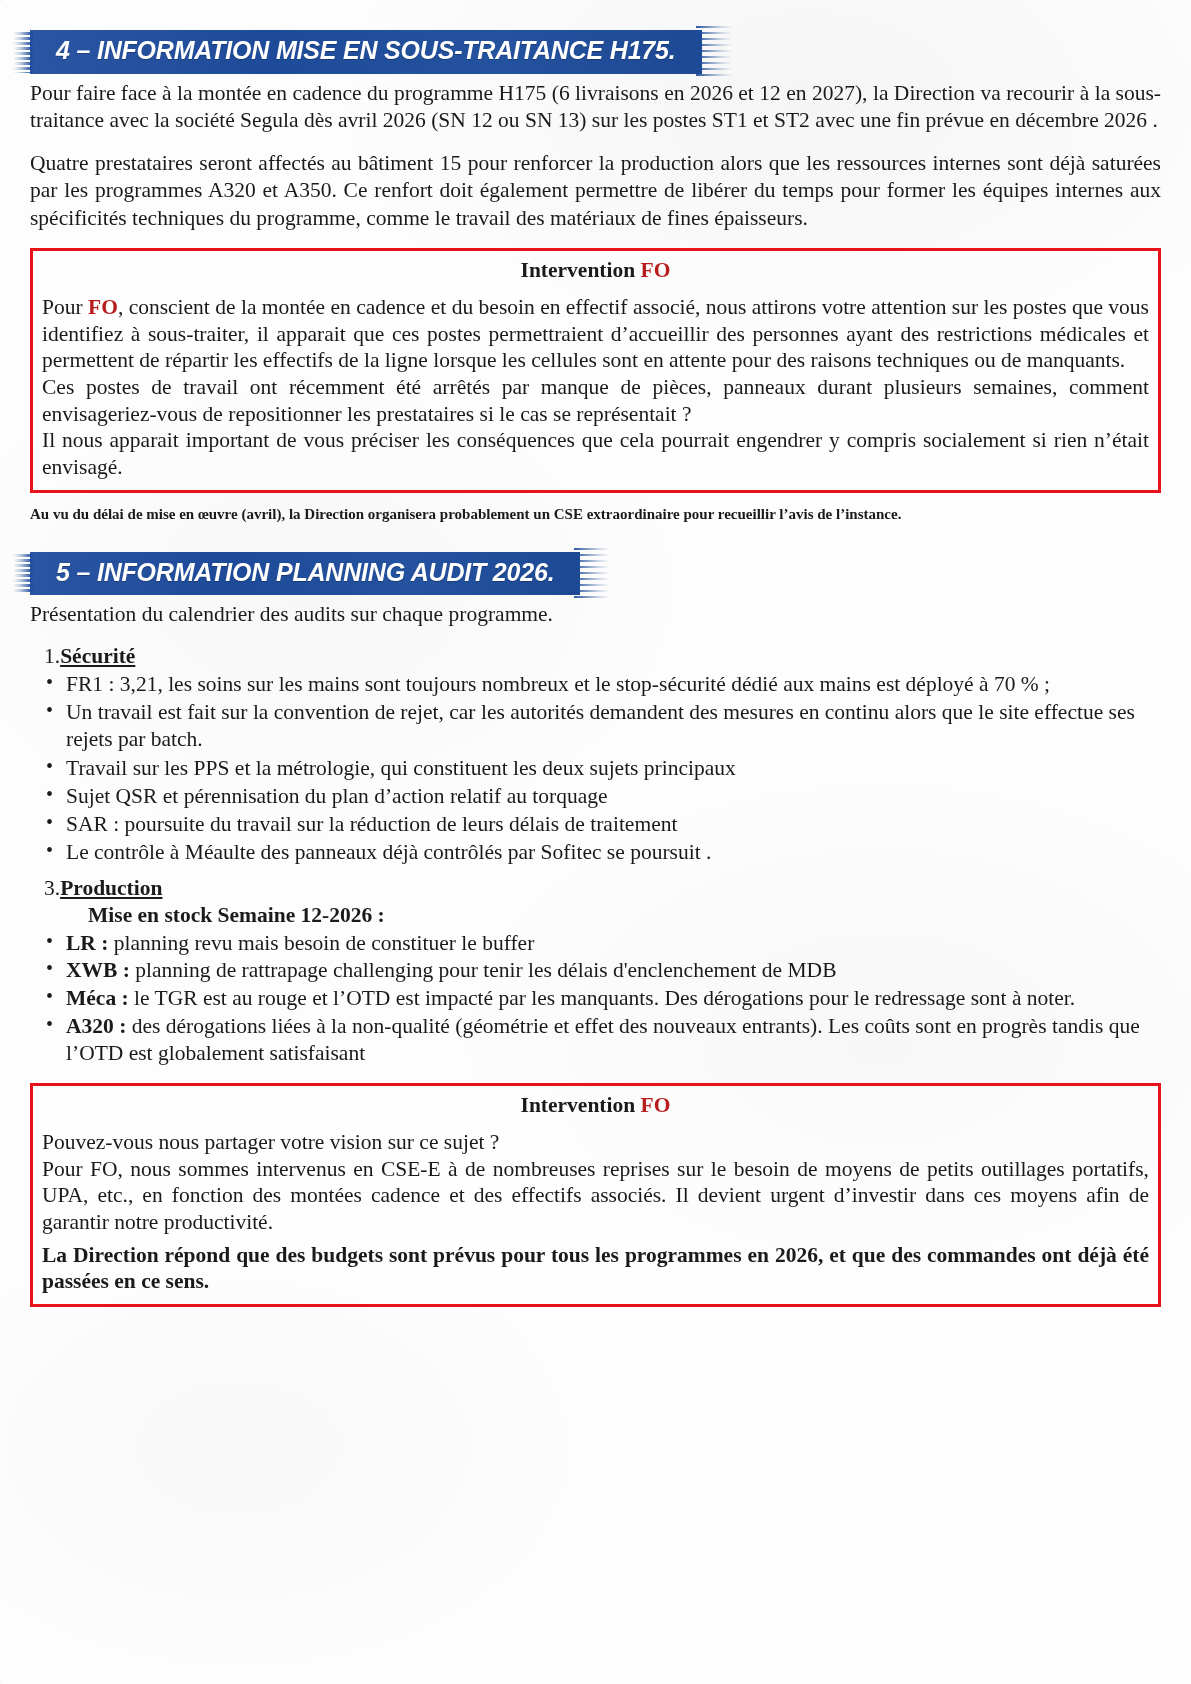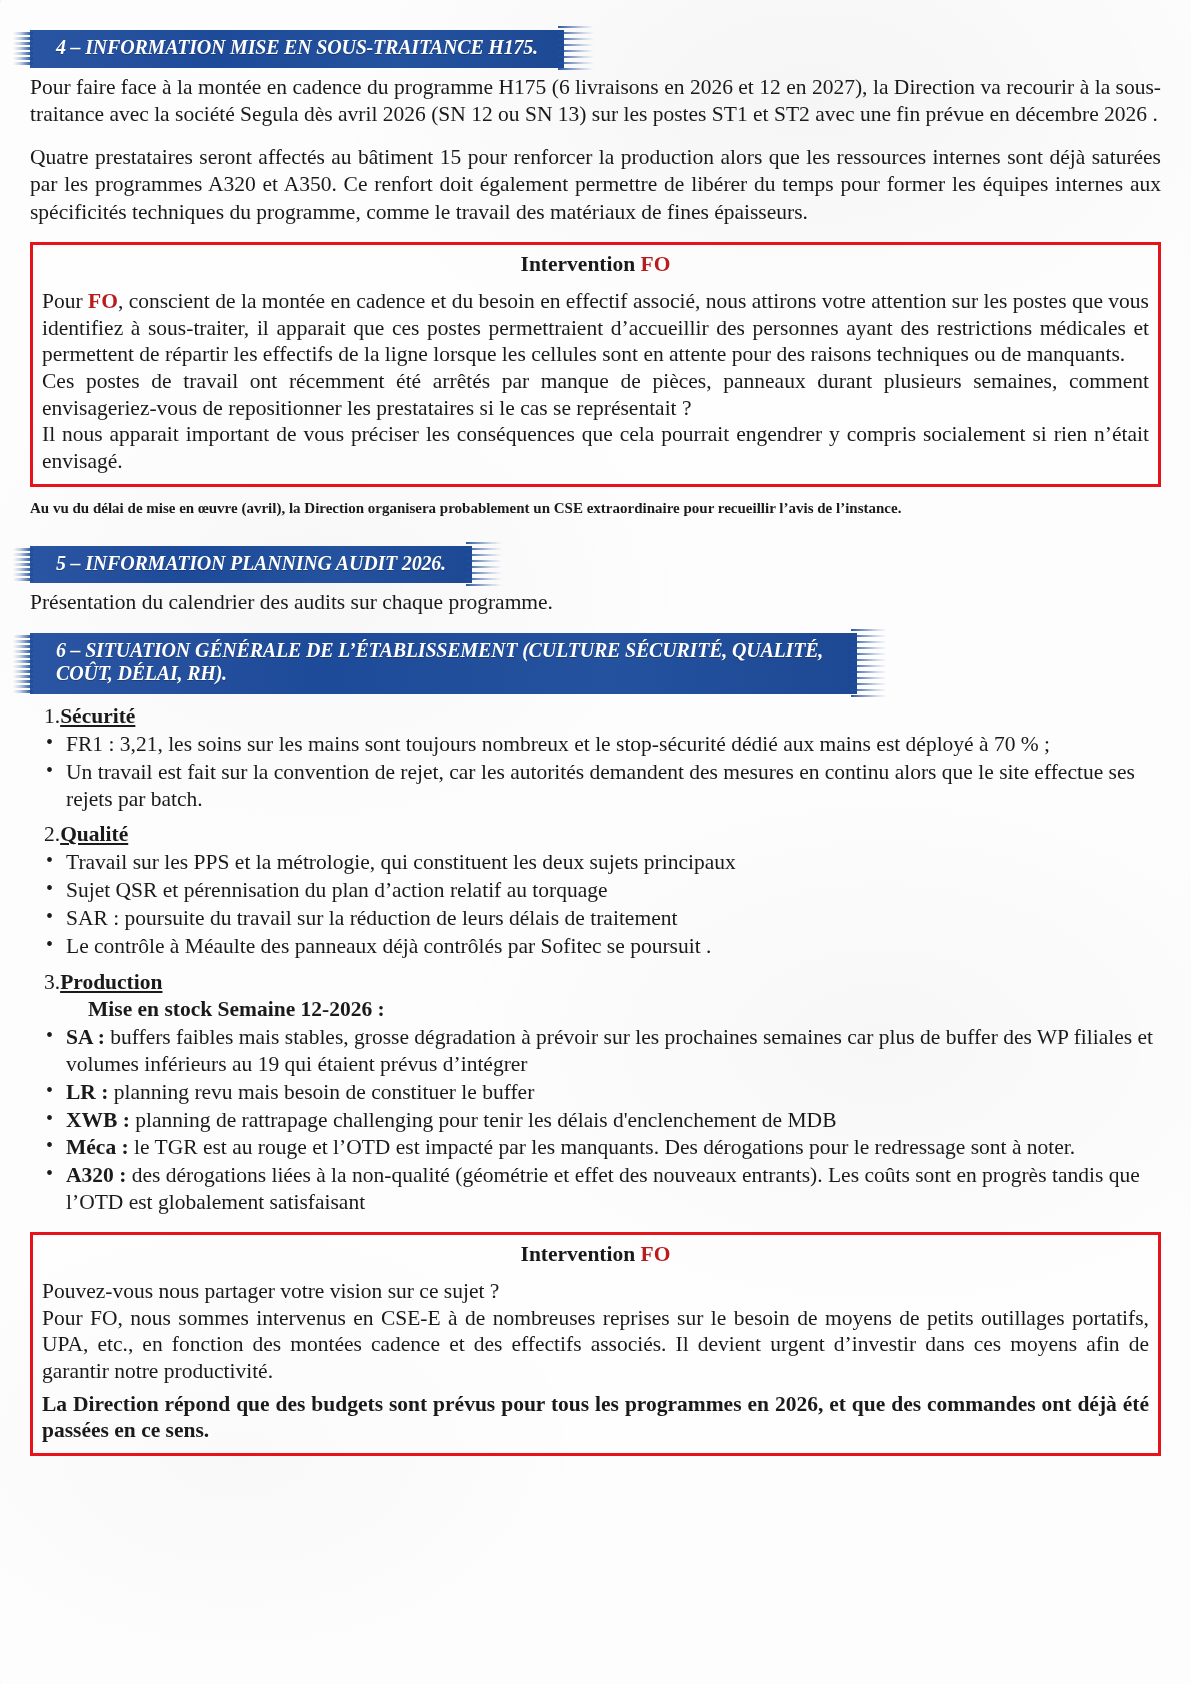--- a/index.html
+++ b/index.html
@@ -69,24 +69,24 @@
     content: "";
     position: absolute;
     right: -30px; top: -4px; bottom: -3px;
     width: 36px;
     background:
       linear-gradient(270deg, rgba(31,78,156,0) 0%, rgba(31,78,156,0.20) 30%, rgba(31,78,156,0.62) 70%, rgba(31,78,156,0.95) 100%);
     -webkit-mask-image: repeating-linear-gradient(180deg, #000 0 2px, transparent 2px 6px);
     mask-image: repeating-linear-gradient(180deg, #000 0 2px, transparent 2px 6px);
   }
   .banner-text {
-    font-family: Liberation Serif, serif;
+    font-family: Liberation Sans, sans-serif;
     font-weight: 700;
     font-style: italic;
-    font-size: 20px;
+    font-size: 25px;
     letter-spacing: -0.2px;
     color: #ffffff;
     text-transform: uppercase;
     line-height: 1.18;
     white-space: pre-line;
     text-shadow: 0 1px 0 rgba(0,0,0,0.25);
     display: block;
   }
   .banner.wide .brush { padding-right: 34px; }
 
@@ -197,46 +197,38 @@
   <p class="strong-note">Au vu du délai de mise en œuvre (avril), la Direction organisera probablement un CSE extraordinaire pour recueillir l’avis de l’instance.</p>
 
   <div class="banner">
     <span class="brush">
       <span class="banner-text">5 – Information planning audit 2026.</span>
     </span>
   </div>
 
   <p class="body">Présentation du calendrier des audits sur chaque programme.</p>
 
-  <div class="banner wide">
-    <span class="brush">
-      <span class="banner-text">6 – Situation générale de l’établissement (culture sécurité, qualité,
-coût, délai, RH).</span>
-    </span>
-  </div>
 
   <div class="numbered"><span class="num">1.</span><span class="label">Sécurité</span></div>
   <ul class="bullets">
     <li>FR1 : 3,21, les soins sur les mains sont toujours nombreux et le stop-sécurité dédié aux mains est déployé à 70 % ;</li>
     <li>Un travail est fait sur la convention de rejet, car les autorités demandent des mesures en continu alors que le site effectue ses rejets par batch.</li>
   </ul>
 
-  <div class="numbered"><span class="num">2.</span><span class="label">Qualité</span></div>
   <ul class="bullets">
     <li>Travail sur les PPS et la métrologie, qui constituent les deux sujets principaux</li>
     <li>Sujet QSR et pérennisation du plan d’action relatif au torquage</li>
     <li>SAR : poursuite du travail sur la réduction de leurs délais de traitement</li>
     <li>Le contrôle à Méaulte des panneaux déjà contrôlés par Sofitec se poursuit .</li>
   </ul>
 
   <div class="numbered"><span class="num">3.</span><span class="label">Production</span></div>
   <div class="substock">Mise en stock Semaine 12-2026 :</div>
 
   <ul class="bullets">
-    <li><b>SA :</b><span> buffers faibles mais stables, grosse dégradation à prévoir sur les prochaines semaines car plus de buffer des WP filiales et volumes inférieurs au 19 qui étaient prévus d’intégrer</span></li>
     <li><b>LR :</b><span> planning revu mais besoin de constituer le buffer</span></li>
     <li><b>XWB :</b><span> planning de rattrapage challenging pour tenir les délais d'enclenchement de MDB</span></li>
     <li><b>Méca :</b><span> le TGR est au rouge et l’OTD est impacté par les manquants. Des dérogations pour le redressage sont à noter.</span></li>
     <li><b>A320 :</b><span> des dérogations liées à la non-qualité (géométrie et effet des nouveaux entrants). Les coûts sont en progrès tandis que l’OTD est globalement satisfaisant</span></li>
   </ul>
 
   <div class="spacer-sm"></div>
 
   <div class="intervention">
     <div class="intervention-title"><span>Intervention </span><span class="fo">FO</span></div>

